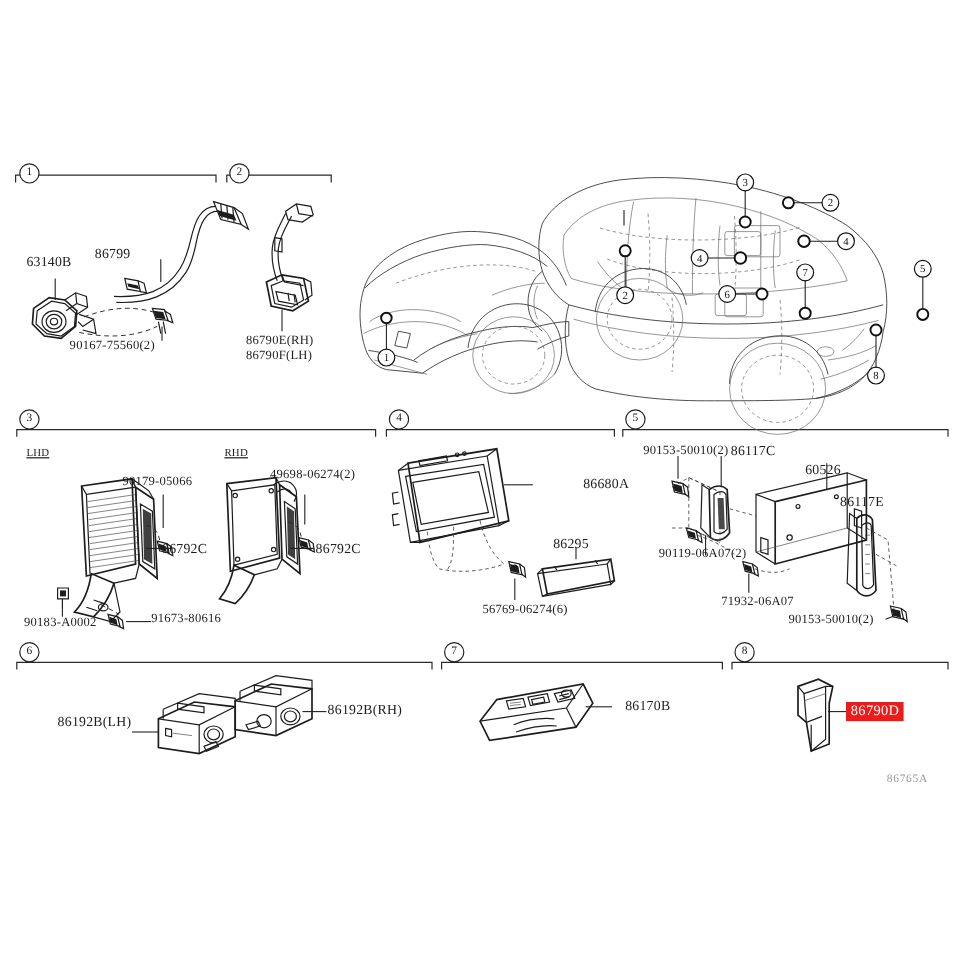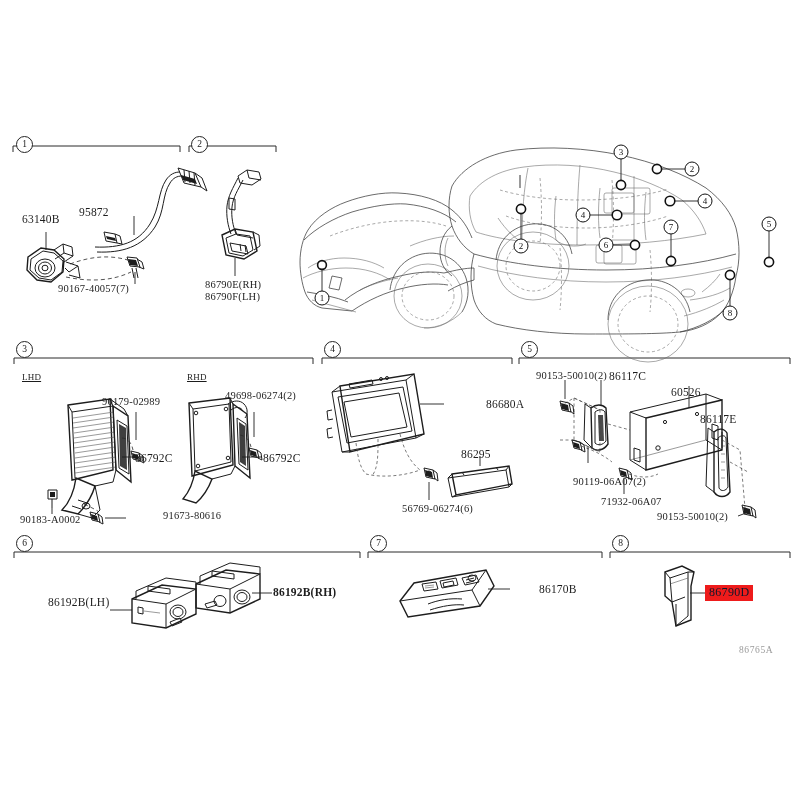--- a/index.html
+++ b/index.html
@@ -5,21 +5,21 @@
   html,body{margin:0;padding:0;background:#ffffff;}
   body{width:800px;height:800px;position:relative;
        font-family:"Liberation Serif",serif;color:#1a1a1a;overflow:hidden;}
   #sheet{position:absolute;left:0;top:0;width:800px;height:800px;}
   .lbl{position:absolute;white-space:pre;line-height:1.12;
        font-family:"Liberation Serif",serif;font-size:11.5px;color:#1d1d1d;
        letter-spacing:0.2px;}
   .lbl.sm{font-size:10.5px;}
   .lbl.xs{font-size:9px;}
   .lbl.ul{text-decoration:underline;}
-  .lbl.red{background:#ee1b1b;color:#0f172a;padding:1px 4px 2px 4px;
+  .lbl.red{background:#ee1b1b;color:#ffffff;padding:1px 4px 2px 4px;
            font-size:12px;letter-spacing:0.3px;}
   .lbl.gray{color:#9a9a9a;font-size:9.5px;letter-spacing:0.6px;}
   .secnum{position:absolute;width:15px;height:15px;border:1px solid #242424;
           border-radius:50%;font-size:9.5px;line-height:14px;text-align:center;
           background:#fff;font-family:"Liberation Serif",serif;}
   svg{position:absolute;left:0;top:0;overflow:visible;}
   .ln{stroke:#1d1d1d;stroke-width:1;fill:none;}
   .ln2{stroke:#1d1d1d;stroke-width:1.4;fill:none;}
   .hair{stroke:#555;stroke-width:0.6;fill:none;}
   .dash{stroke:#2a2a2a;stroke-width:0.8;fill:none;stroke-dasharray:4 3;}
@@ -475,49 +475,49 @@
   <div class="secnum" style="left:16px;top:136px;">1</div>
   <div class="secnum" style="left:191px;top:136px;">2</div>
   <div class="secnum" style="left:16px;top:341px;">3</div>
   <div class="secnum" style="left:324px;top:341px;">4</div>
   <div class="secnum" style="left:521px;top:341px;">5</div>
   <div class="secnum" style="left:16px;top:535px;">6</div>
   <div class="secnum" style="left:370px;top:535px;">7</div>
   <div class="secnum" style="left:612px;top:535px;">8</div>
 
   <div class="lbl" style="left:22px;top:213px;">63140B</div>
-  <div class="lbl" style="left:79px;top:206px;">95872</div>
-  <div class="lbl sm" style="left:58px;top:283px;">90167-40057(7)</div>
+  <div class="lbl" style="left:79px;top:206px;">86799</div>
+  <div class="lbl sm" style="left:58px;top:283px;">90167-75560(2)</div>
 
   <div class="lbl sm" style="left:205px;top:279px;">86790E(RH)</div>
   <div class="lbl sm" style="left:205px;top:291px;">86790F(LH)</div>
 
   <div class="lbl xs ul" style="left:22px;top:372px;">LHD</div>
   <div class="lbl xs ul" style="left:187px;top:372px;">RHD</div>
-  <div class="lbl sm" style="left:102px;top:396px;">90179-02989</div>
+  <div class="lbl sm" style="left:102px;top:396px;">90179-05066</div>
   <div class="lbl sm" style="left:225px;top:390px;">49698-06274(2)</div>
   <div class="lbl" style="left:135px;top:452px;">86792C</div>
   <div class="lbl" style="left:263px;top:452px;">86792C</div>
   <div class="lbl sm" style="left:20px;top:514px;">90183-A0002</div>
-  <div class="lbl sm" style="left:126px;top:510px;margin-left:37px;">91673-80616</div>
+  <div class="lbl sm" style="left:126px;top:510px;">91673-80616</div>
 
   <div class="lbl" style="left:445px;top:398px;padding-left:41px;">86680A</div>
   <div class="lbl" style="left:461px;top:448px;">86295</div>
   <div class="lbl sm" style="left:402px;top:503px;">56769-06274(6)</div>
 
   <div class="lbl sm" style="left:536px;top:370px;">90153-50010(2)</div>
   <div class="lbl" style="left:609px;top:370px;">86117C</div>
   <div class="lbl" style="left:671px;top:386px;">60526</div>
   <div class="lbl" style="left:700px;top:413px;">86117E</div>
-  <div class="lbl sm" style="left:549px;top:476px;margin-left:24px;">90119-06A07(2)</div>
+  <div class="lbl sm" style="left:549px;top:456px;">90119-06A07(2)</div>
   <div class="lbl sm" style="left:601px;top:496px;">71932-06A07</div>
   <div class="lbl sm" style="left:657px;top:511px;">90153-50010(2)</div>
 
   <div class="lbl" style="left:48px;top:596px;">86192B(LH)</div>
-  <div class="lbl" style="left:273px;top:586px;font-weight:bold;">86192B(RH)</div>
-
-  <div class="lbl" style="left:539px;top:583px;text-align:right;">86170B</div>
+  <div class="lbl" style="left:273px;top:586px;">86192B(RH)</div>
+
+  <div class="lbl" style="left:521px;top:583px;text-align:right;">86170B</div>
 
   <div class="lbl red" style="left:705px;top:585px;">86790D</div>
 
   <div class="lbl gray" style="left:739px;top:645px;">86765A</div>
 
 </div>
 
 </body></html>

